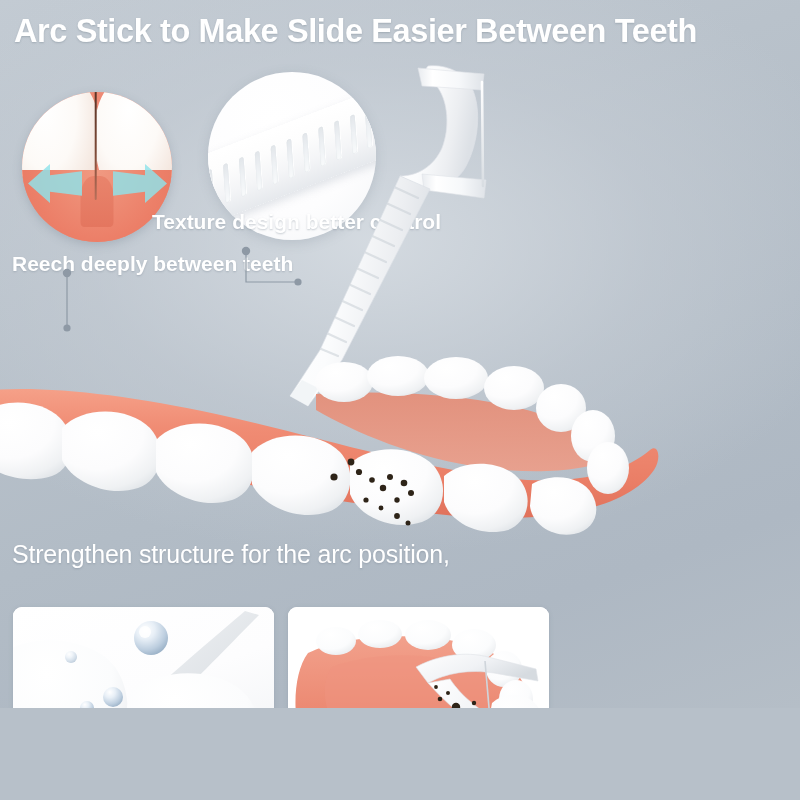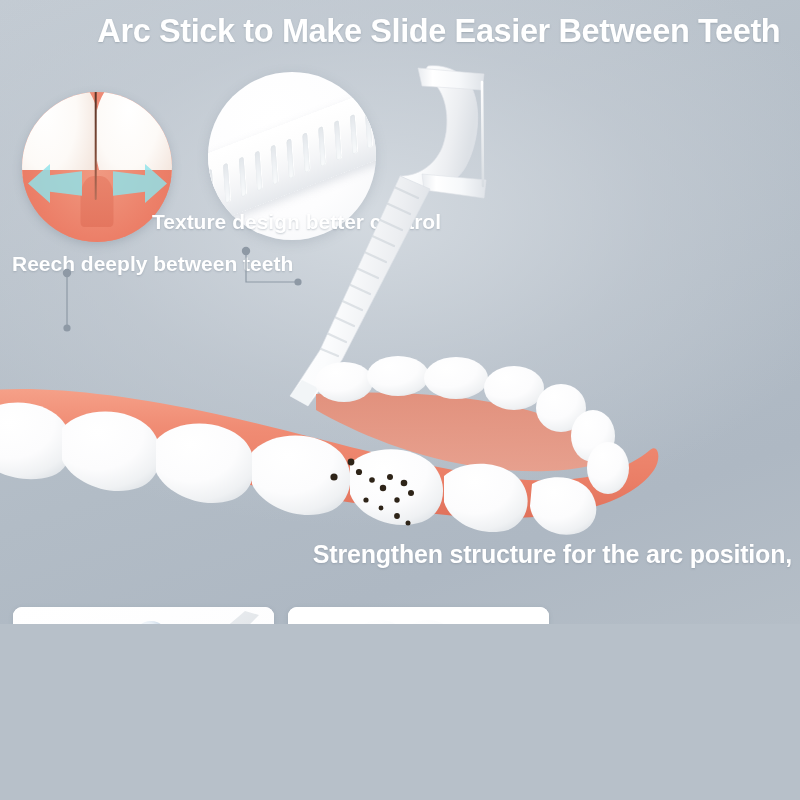--- a/index.html
+++ b/index.html
@@ -5,26 +5,25 @@
 <style>
   * { margin:0; padding:0; box-sizing:border-box; }
   html,body { width:800px; height:800px; overflow:hidden; }
   body {
     font-family:"Liberation Sans", sans-serif;
     background:#b7c0c9;
   }
 
   #stage {
     position:relative;
-    width:800px; height:624px;
+    width:800px; height:708px;
     background:
       radial-gradient(ellipse 680px 420px at 46% 34%, rgba(214,220,226,0.92) 0%, rgba(199,206,214,0.55) 42%, rgba(183,192,201,0.0) 75%),
       linear-gradient(160deg, #c3cbd3 0%, #b9c2cb 30%, #b2bcc6 58%, #aeb8c3 80%, #b5bec7 100%);
     overflow:hidden;
-    text-align:right;
   }
 
   
   .title {
     position:absolute; left:14px; top:12px;
     width:778px;
     font-size:33px;
     font-weight:bold;
     letter-spacing:-0.4px;
     color:#ffffff;
@@ -130,21 +129,21 @@
     position:absolute; left:-14px; top:272px;
     width:680px; height:260px;
   }
   .jaw svg { width:100%; height:100%; overflow:visible; }
 
   
   .bottom-text {
     position:absolute; left:12px; top:540px;
     width:780px;
     color:#ffffff;
-    font-size:25px; font-weight:bold;
+    font-size:25px; font-weight:normal;
     line-height:1.16;
     letter-spacing:-0.2px;
     text-shadow:0 1px 2px rgba(120,132,145,0.42);
     white-space:nowrap;
   }
   .bottom-text .l2 { display:block; }
 
   
   .panel {
     position:absolute;

